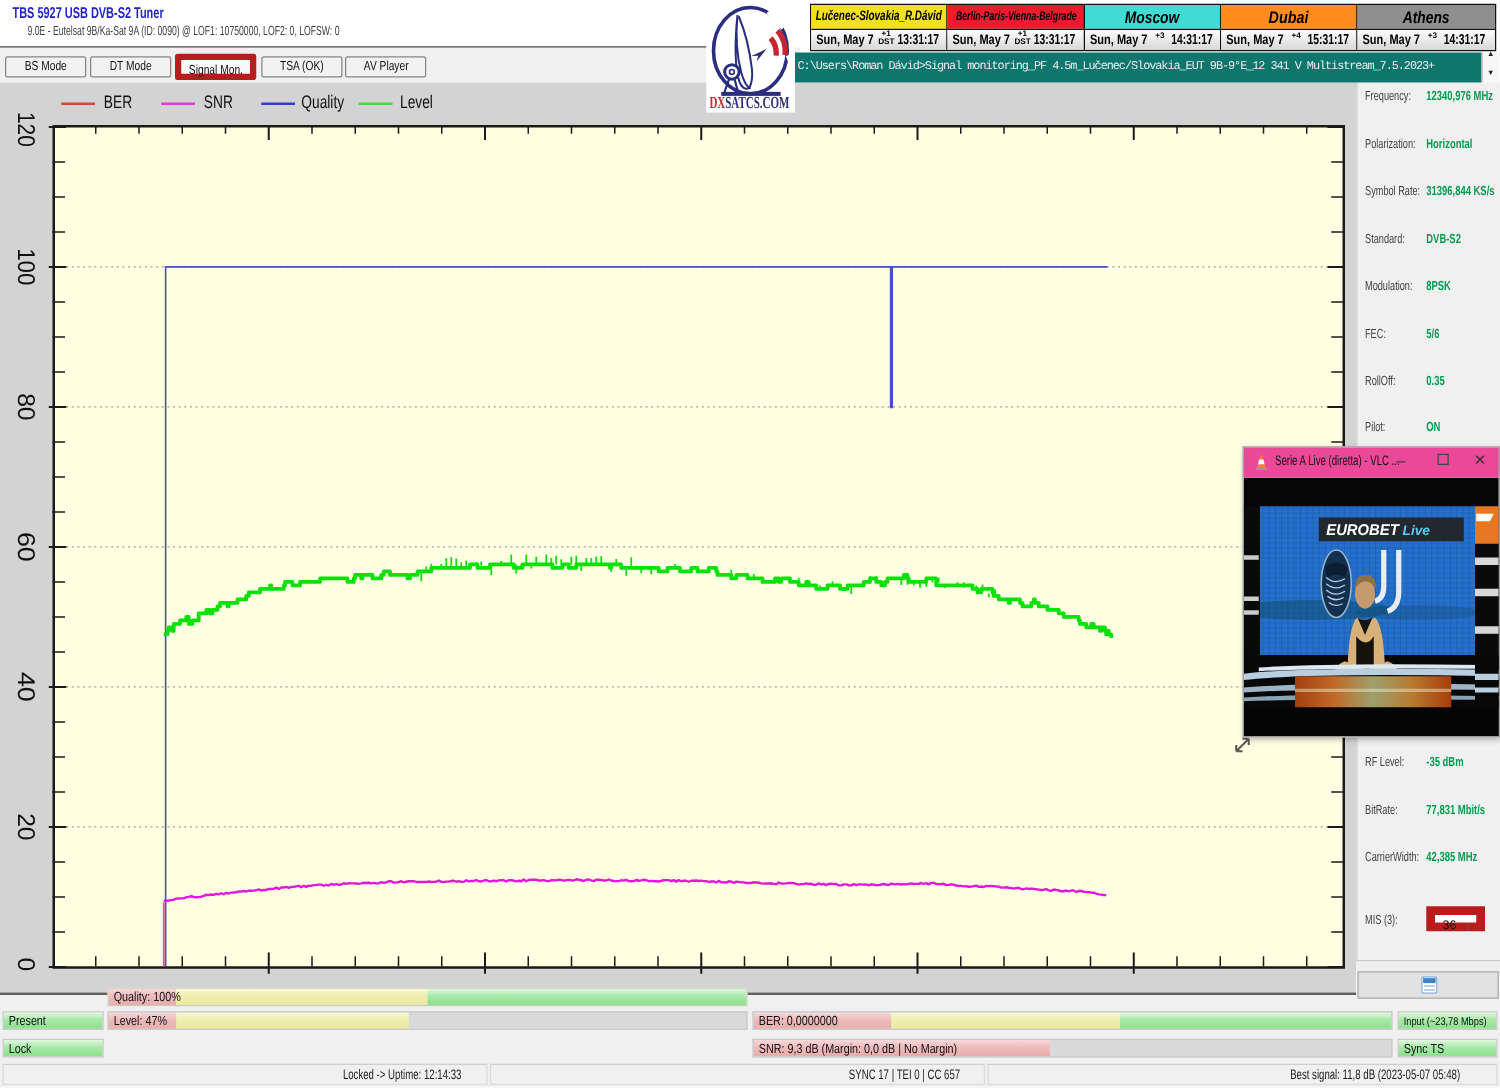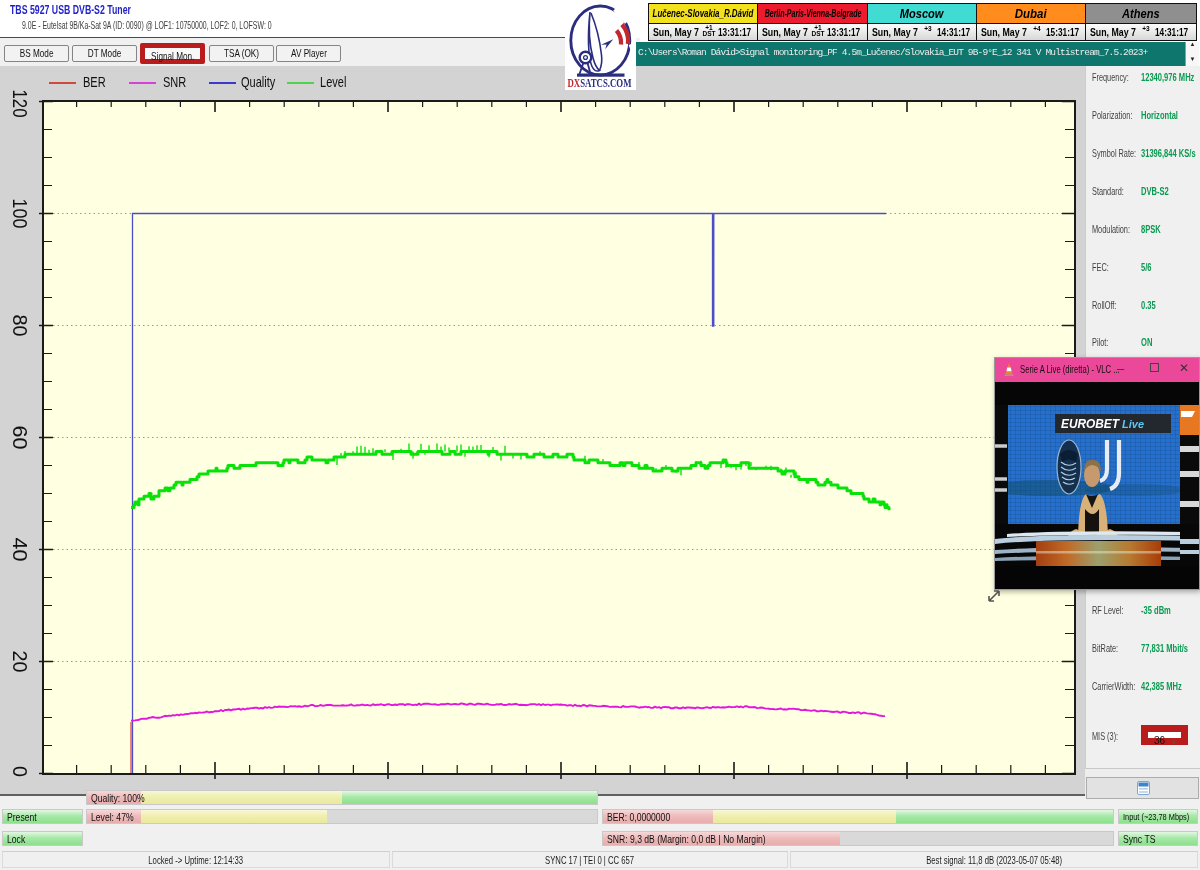--- a/index.html
+++ b/index.html
@@ -33,21 +33,21 @@
 .clkcell{border-right:1.5px solid #111;display:flex;align-items:center;justify-content:center;font-weight:700;font-style:italic;color:#000;overflow:hidden;white-space:nowrap}
 .clkcell:last-child{border-right:0}
 .timecell{border-right:1.5px solid #111;border-top:1.5px solid #111;background:linear-gradient(#fdfdfd,#d7d7d7);display:flex;align-items:center;justify-content:center;font-weight:700;color:#000;white-space:nowrap;overflow:hidden}
 .timecell:last-child{border-right:0}
 .sbar{position:absolute;height:15px;border:1px solid #c9c9c9;font-size:10.5px;color:#101010;overflow:hidden}
 .sbar .lbl{position:absolute;left:4px;top:1px;z-index:2;white-space:nowrap;transform:scaleX(0.82);transform-origin:0 0}
 .greenbar{background:linear-gradient(#e3f7e3,#a8e9a8 45%,#8ce08c)}
 .seg{position:absolute;top:0;bottom:0}
 .btmstrip{left:0;top:850px;width:1200px;height:20px;background:#f0f0f0;font-size:11px;color:#1c1c1c}
 .cell span{display:inline-block;transform:scaleX(0.70);transform-origin:50% 50%;white-space:nowrap}
-.cell{position:absolute;top:1px;height:17px;border:1px solid #dadada;border-top-color:#cfcfcf;text-align:center;line-height:16px}
+.cell{position:absolute;top:1px;height:17px;border:1px solid #dadada;border-top-color:#cfcfcf;text-align:right;line-height:16px}
 .vlc{left:994px;top:357px;width:206px;height:233px;background:#fff;border:1px solid #9a9a9a;box-shadow:1px 2px 5px rgba(0,0,0,0.3)}
 .vlctitle{position:absolute;left:0;top:0;width:100%;height:24px;background:#ec4899;font-size:11px;color:#111}
 .vlcname{transform:scaleX(0.70);transform-origin:0 0;white-space:nowrap}
 </style></head>
 <body>
 <div id="root">
   <div class="abs title1">TBS 5927 USB DVB-S2 Tuner</div>
   <div class="abs title2">9.0E - Eutelsat 9B/Ka-Sat 9A (ID: 0090) @ LOF1: 10750000, LOF2: 0, LOFSW: 0</div>
   <div class="abs hrline"></div>
   <div class="abs tabstrip">

